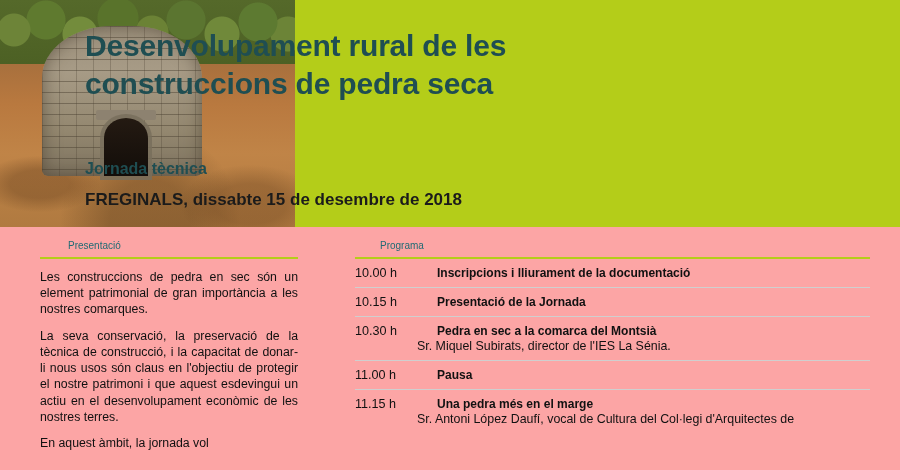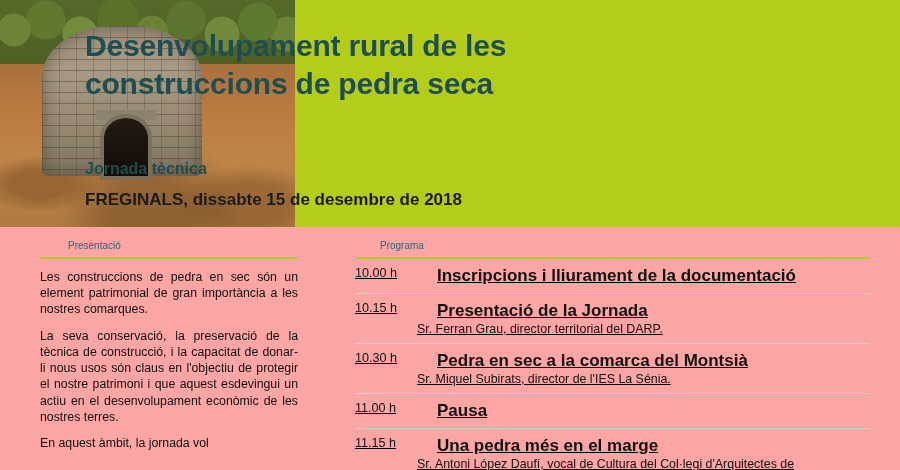--- a/index.html
+++ b/index.html
@@ -144,33 +144,32 @@
     line-height: 1.32;
     text-align: justify;
     margin-top: 10px;
   }
 
   .prog-row {
     display: flex;
     align-items: flex-start;
     border-bottom: 1px solid #cfcfcf;
     padding: 7px 0 7px 0;
-    text-decoration: underline;
   }
   .prog-row.noline { border-bottom: none; }
   .prog-time {
     width: 62px;
     flex: 0 0 62px;
     font-size: 12.6px;
     color: #111;
     padding-left: 0;
   }
   .prog-body { flex: 1 1 auto; }
   .prog-title {
-    font-size: 17px;
+    font-size: 12px;
     color: #111;
     font-weight: bold;
     padding-left: 20px;
   }
   .prog-speaker {
     font-size: 12.4px;
     color: #111;
     margin-top: 1px;
   }
 </style>
@@ -212,21 +211,20 @@
       <div class="prog-time">10.00 h</div>
       <div class="prog-body">
         <div class="prog-title">Inscripcions i lliurament de la documentació</div>
       </div>
     </div>
 
     <div class="prog-row">
       <div class="prog-time">10.15 h</div>
       <div class="prog-body">
         <div class="prog-title">Presentació de la Jornada</div>
-        <div class="prog-speaker">Sr. Ferran Grau, director territorial del DARP.</div>
       </div>
     </div>
 
     <div class="prog-row">
       <div class="prog-time">10.30 h</div>
       <div class="prog-body">
         <div class="prog-title">Pedra en sec a la comarca del Montsià</div>
         <div class="prog-speaker">Sr. Miquel Subirats, director de l'IES La Sénia.</div>
       </div>
     </div>

